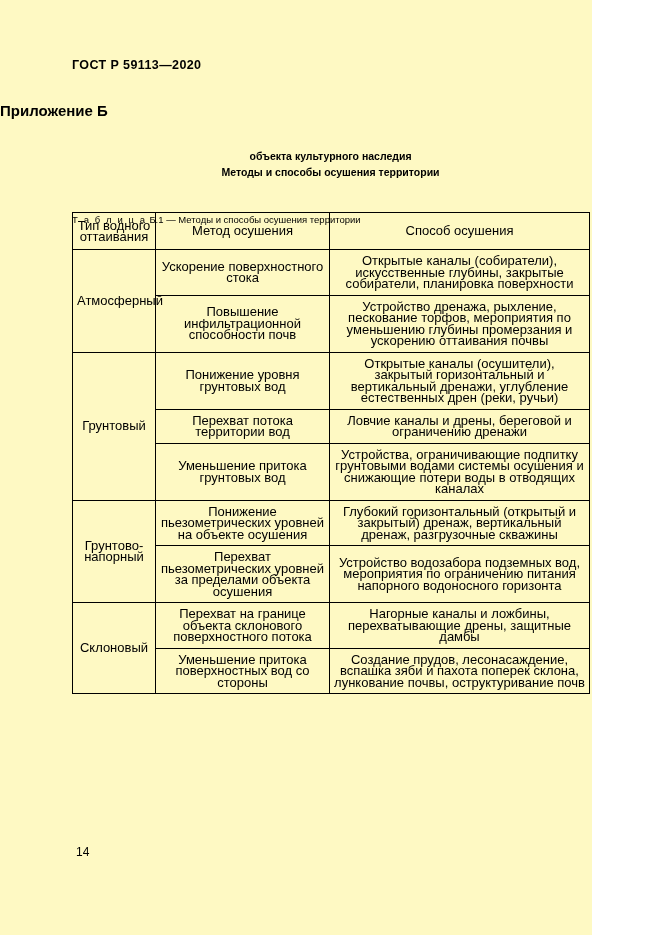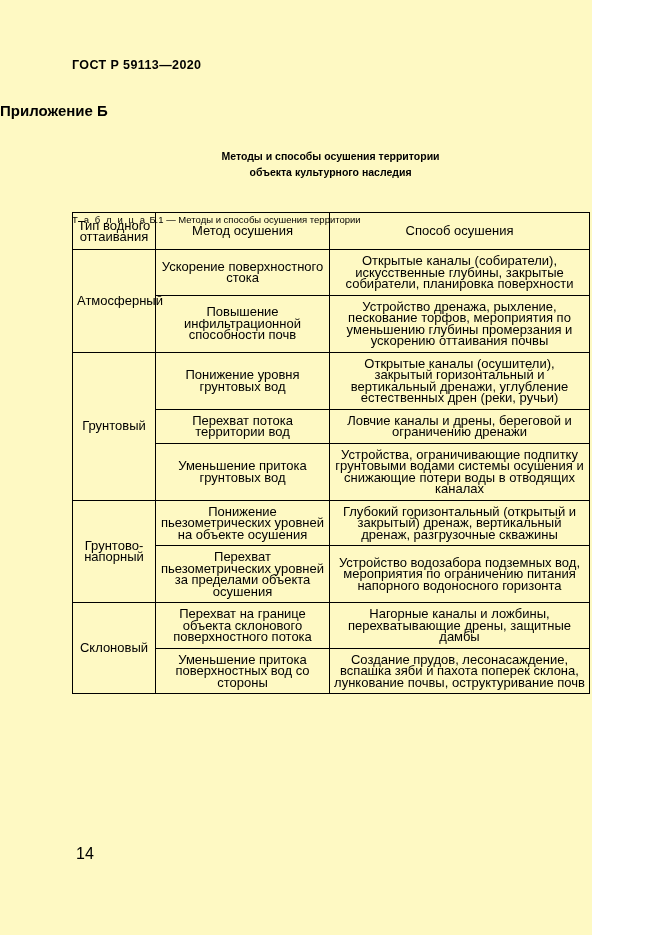--- a/index.html
+++ b/index.html
@@ -82,37 +82,37 @@
     height: 30px;
     padding: 3px 4px;
   }
   .col-type { width: 83px; }
   .col-method { width: 174px; }
   .col-way { width: 260px; }
   .page-number {
     position: absolute;
     left: 76px;
     top: 845px;
-    font-size: 16px;
+    font-size: 12px;
   }
 </style>
 </head>
 <body>
 
 <div class="page">
 
   <div class="header-std">ГОСТ Р 59113—2020</div>
 
   <div class="annex-block">
     <div>Приложение Б</div>
   </div>
 
   <div class="title-block">
+    <div>объекта культурного наследия</div>
     <div>Методы и способы осушения территории</div>
-    <div>объекта культурного наследия</div>
   </div>
 
   <div class="table-caption">
     <span class="spaced">Т а б л и ц а</span><span> Б.1 — Методы и способы осушения территории</span>
   </div>
 
   <table class="main">
     <colgroup>
       <col class="col-type">
       <col class="col-method">

